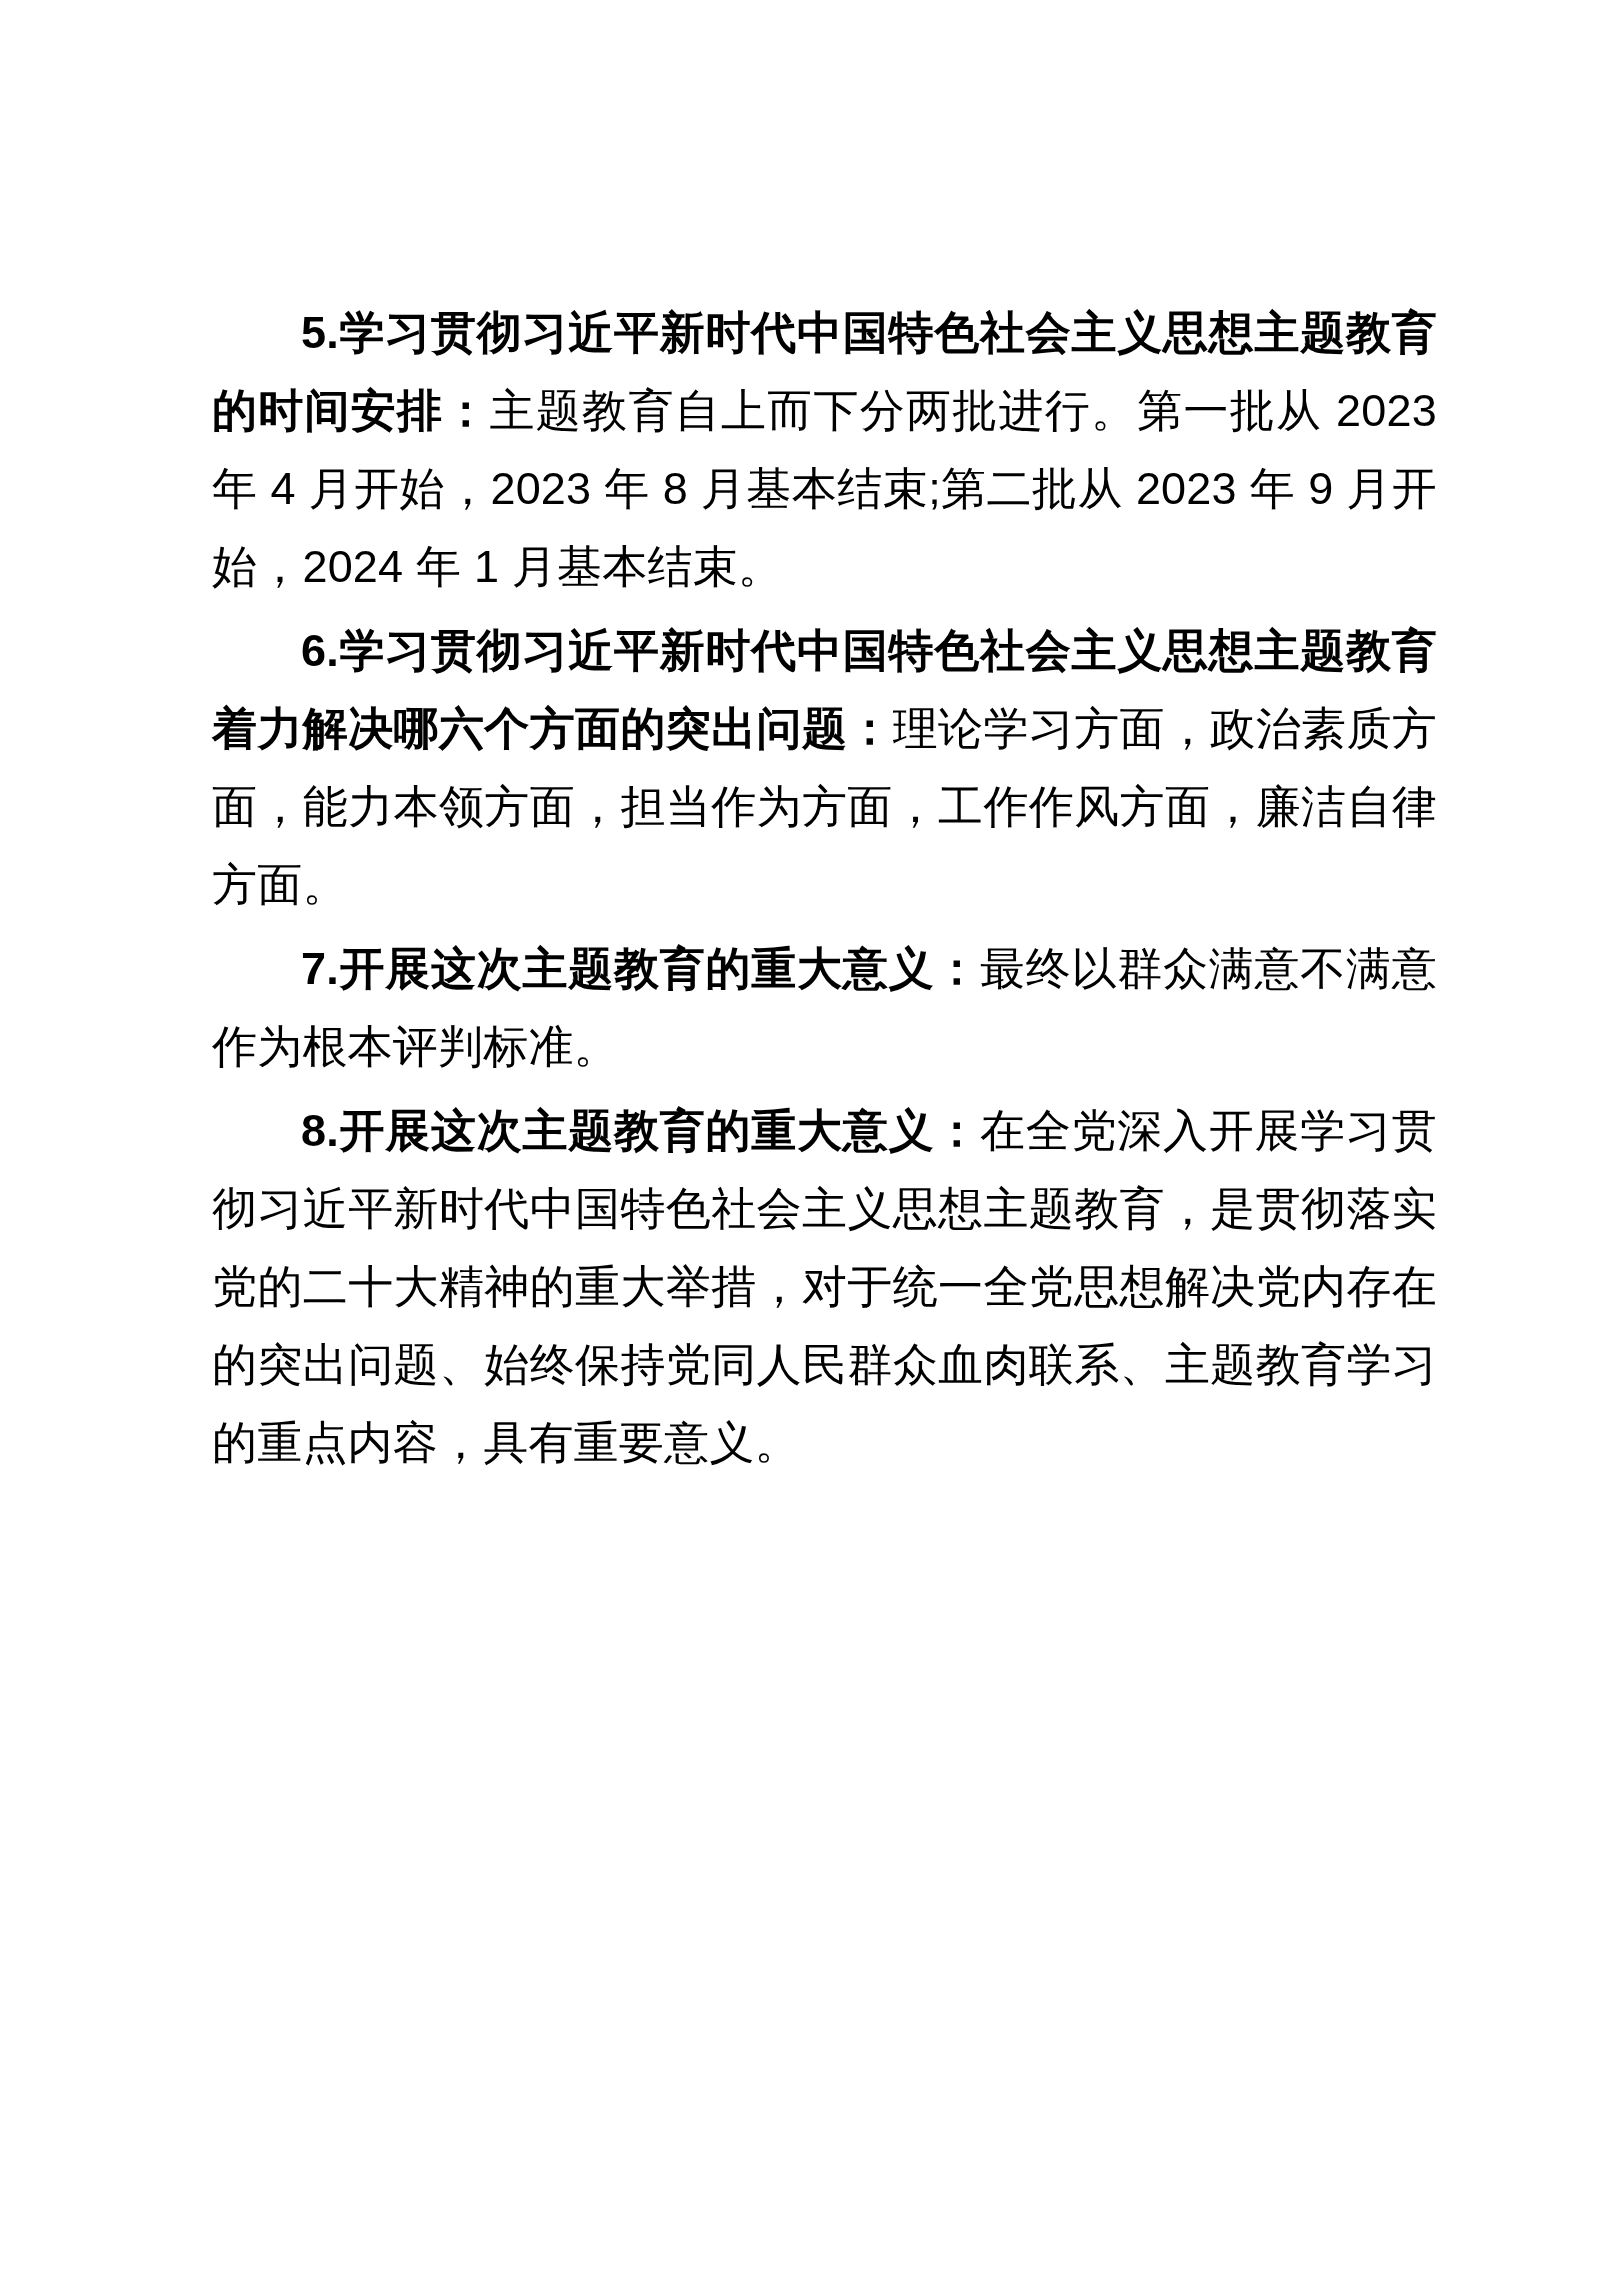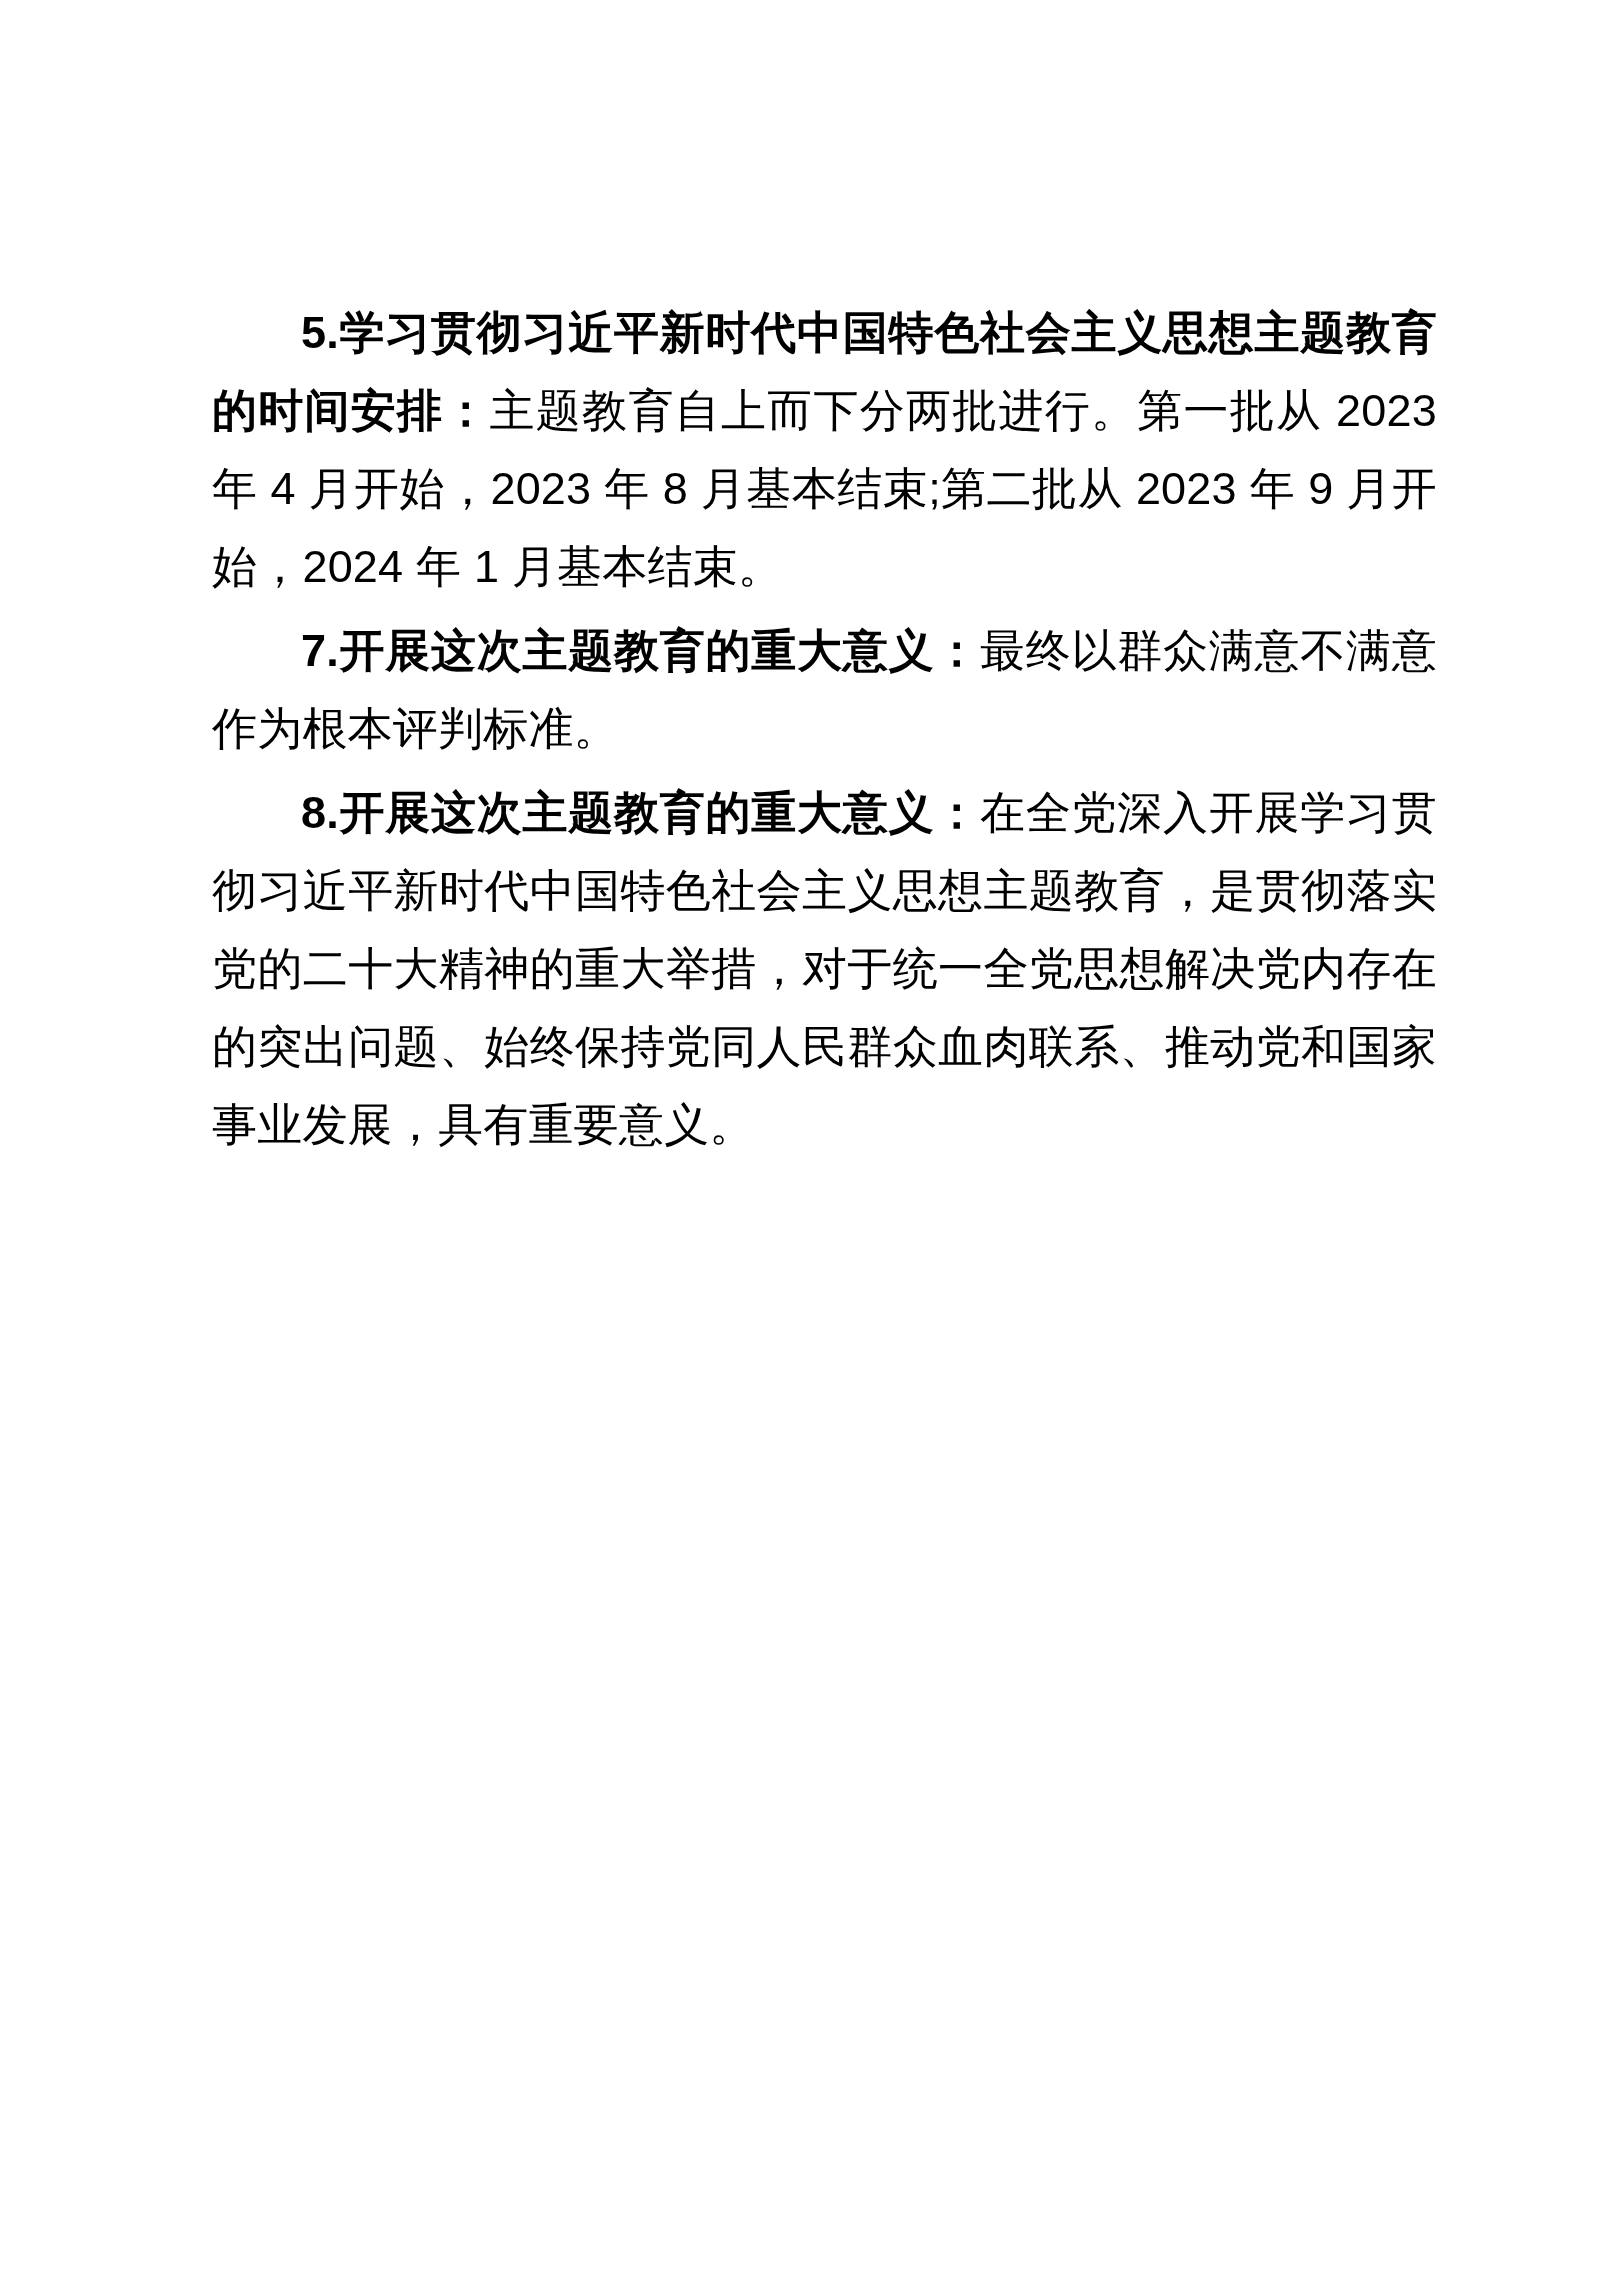--- a/index.html
+++ b/index.html
@@ -54,25 +54,28 @@
 </head>
 <body>
 
 <div class="page">
   <div class="content">
 
     <p class="para">
       <span class="num">5.</span><span class="lead">学习贯彻习近平新时代中国特色社会主义思想主题教育的时间安排：</span><span class="body-text">主题教育自上而下分两批进行。第一批从 2023 年 4 月开始，2023 年 8 月基本结束;第二批从 2023 年 9 月开始，2024 年 1 月基本结束。</span>
     </p>
 
+    <p class="para">
+      <span class="num">6.</span><span class="lead">学习贯彻习近平新时代中国特色社会主义思想主题教育着力解决哪六个方面的突出问题：</span><span class="body-text">理论学习方面，政治素质方面，能力本领方面，担当作为方面，工作作风方面，廉洁自律方面。</span>
+    </p>
 
     <p class="para">
       <span class="num">7.</span><span class="lead">开展这次主题教育的重大意义：</span><span class="body-text">最终以群众满意不满意作为根本评判标准。</span>
     </p>
 
     <p class="para">
-      <span class="num">8.</span><span class="lead">开展这次主题教育的重大意义：</span><span class="body-text">在全党深入开展学习贯彻习近平新时代中国特色社会主义思想主题教育，是贯彻落实党的二十大精神的重大举措，对于统一全党思想解决党内存在的突出问题、始终保持党同人民群众血肉联系、推动党和国家事业发展，具有重要意义。</span>
+      <span class="num">8.</span><span class="lead">开展这次主题教育的重大意义：</span><span class="body-text">在全党深入开展学习贯彻习近平新时代中国特色社会主义思想主题教育，是贯彻落实党的二十大精神的重大举措，对于统一全党思想解决党内存在的突出问题、始终保持党同人民群众血肉联系、主题教育学习的重点内容，具有重要意义。</span>
     </p>
 
 
   </div>
 </div>
 
 
 </body></html>

